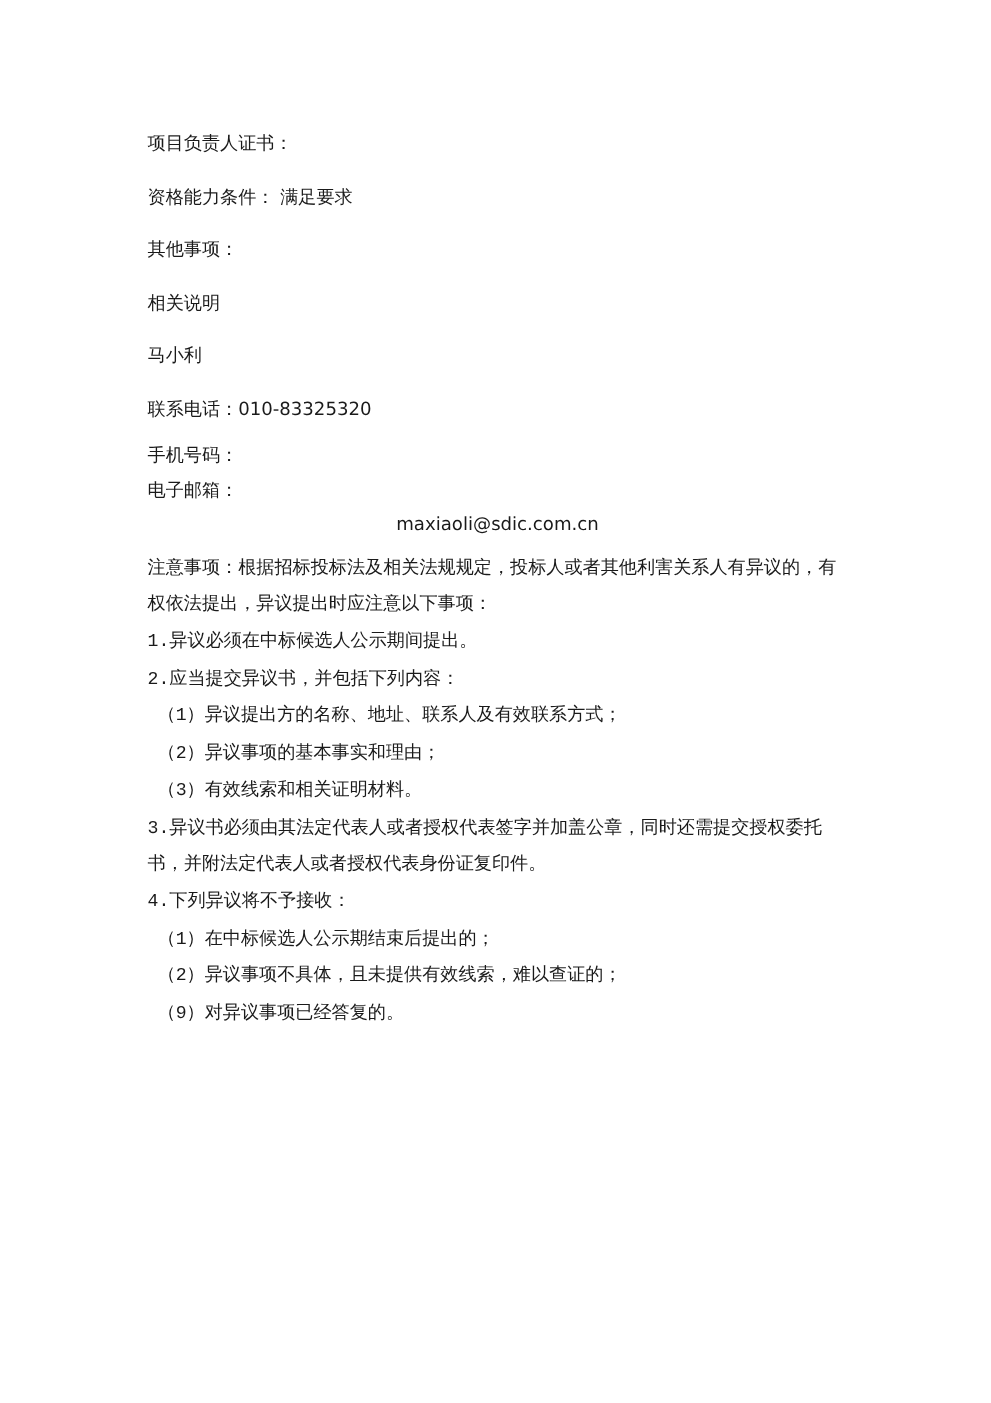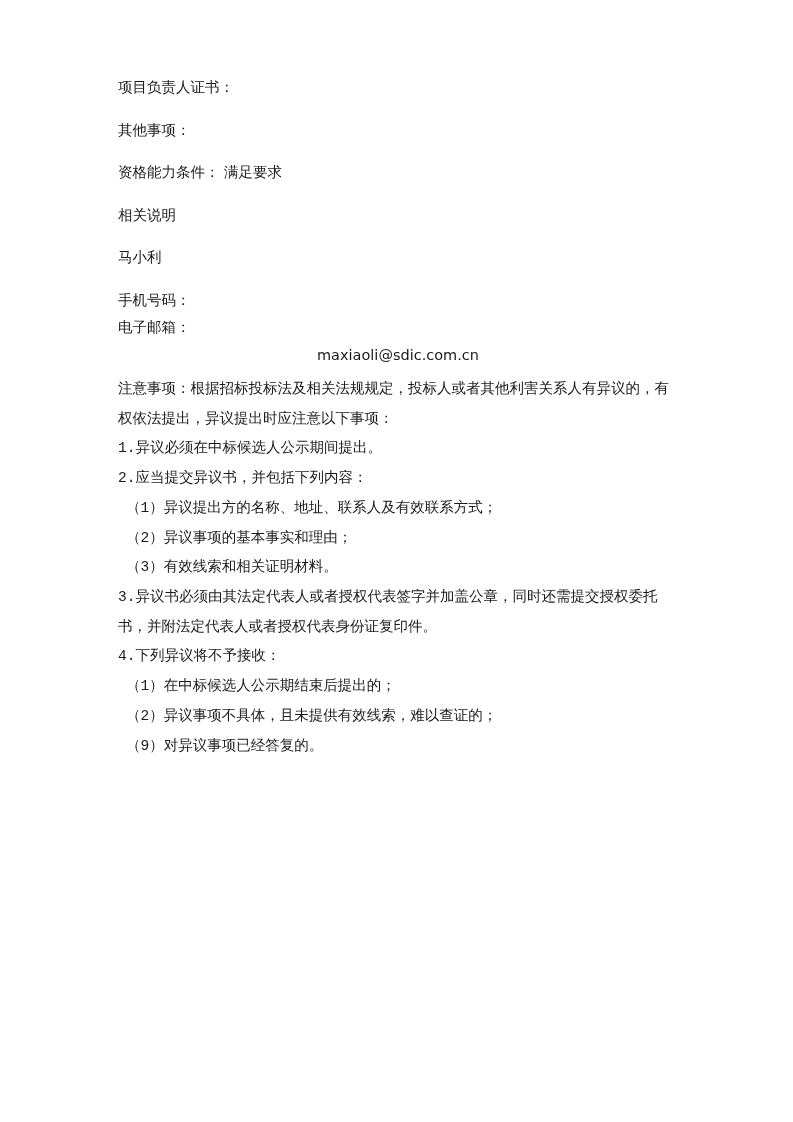--- a/index.html
+++ b/index.html
@@ -12,21 +12,21 @@
     height: 1122px;
     font-family: "DejaVu Sans", "Liberation Sans", sans-serif;
     color: #000000;
     -webkit-font-smoothing: antialiased;
   }
   .page {
     position: relative;
     width: 760px;
     height: 1122px;
     box-sizing: border-box;
-    padding: 80px 118px 0 118px;
+    padding: 108px 118px 0 118px;
     background: #ffffff;
   }
   .doc-body {
     width: 560px;
   }
   .line {
     font-size: 14.5px;
     line-height: 1.0;
     color: #1a1a1a;
     white-space: pre-wrap;
@@ -55,28 +55,29 @@
   }
 </style>
 </head>
 <body>
 
 <div class="page">
   <div class="doc-body">
 
     <div class="line sp-lg">项目负责人证书：</div>
 
+    <div class="line sp-lg">资格能力条件： 满足要求</div>
+
     <div class="line sp-lg">其他事项：</div>
-
-    <div class="line sp-lg">资格能力条件： 满足要求</div>
 
     <div class="line sp-lg">相关说明</div>
 
     <div class="line sp-lg">马小利</div>
 
+    <div class="line sp-md">联系电话：010-83325320</div>
 
     <div class="line sp-sm">手机号码：</div>
 
 
     <div class="line sp-sm">电子邮箱：</div>
 
     <div class="email sp-sm">maxiaoli@sdic.com.cn</div>
 
     <div class="wrap">注意事项：根据招标投标法及相关法规规定，投标人或者其他利害关系人有异议的，有权依法提出，异议提出时应注意以下事项：</div>
 

